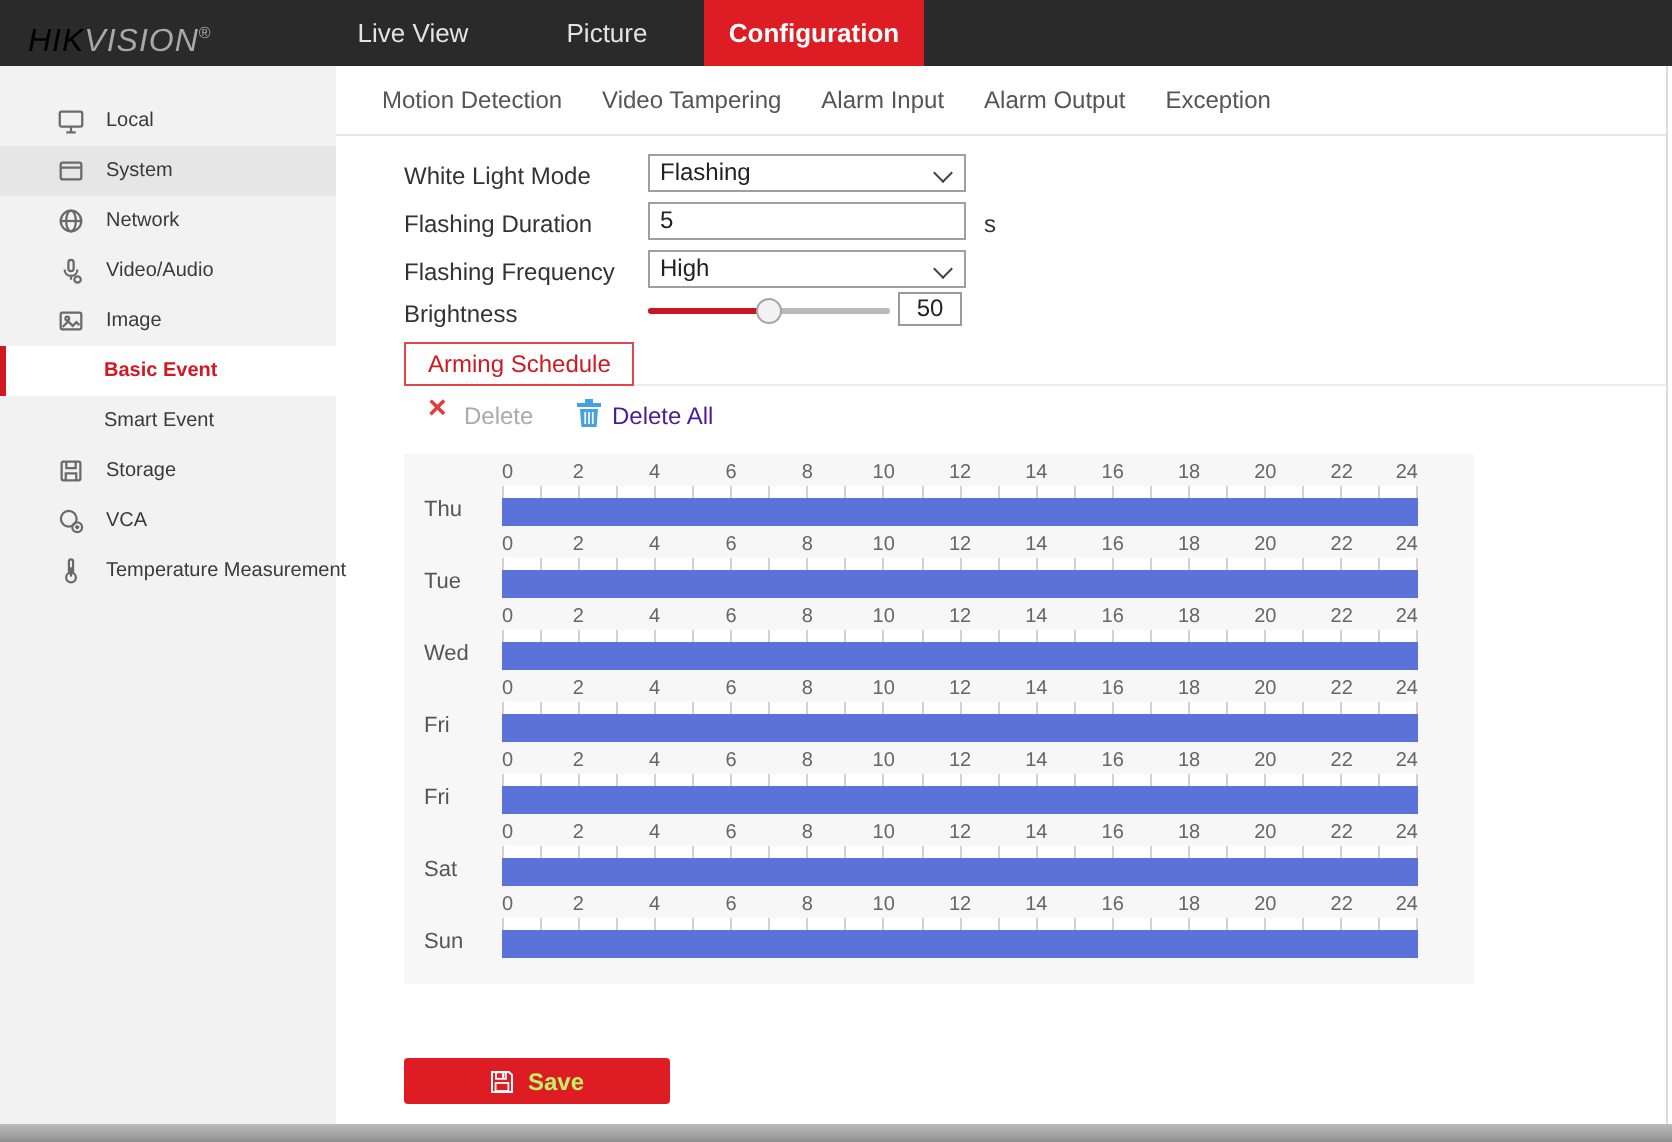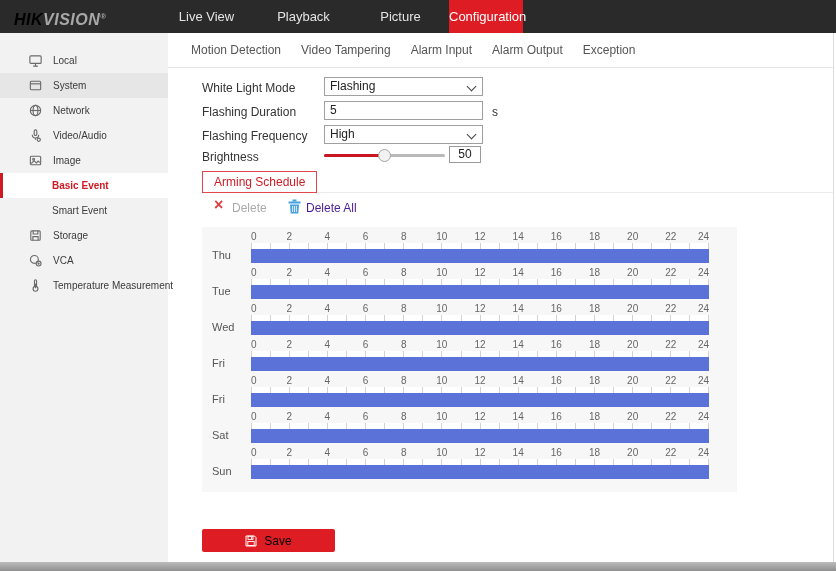--- a/index.html
+++ b/index.html
@@ -3,27 +3,27 @@
 <meta charset="utf-8">
 <style>
   * { box-sizing: border-box; margin: 0; padding: 0; }
   html,body { width: 836px; height: 571px; overflow: hidden; }
   body { font-family: "Liberation Sans", sans-serif; background: #ffffff; }
   .app { position: relative; width: 836px; height: 571px; background: #fff; }
 
   
   .topnav { position: absolute; left: 0; top: 0; width: 836px; height: 33px; background: #2a2a2a; }
   .logo { position: absolute; left: 14px; top: 0; height: 33px; line-height: 33px;
-          font-style: italic; font-weight: bold; font-size: 16px; letter-spacing: .5px; }
+          font-style: italic; font-weight: normal; font-size: 16px; letter-spacing: .5px; }
   .logo-gray { color: #a8a8a8; }
   .logo-reg { color: #a8a8a8; font-size: 8px; font-style: normal; vertical-align: super; }
   .topnav-items { position: absolute; left: 158px; top: 0; height: 33px; display: flex; }
   .nav-item { width: 97px; height: 33px; line-height: 33px; text-align: center;
               color: #e3e3e3; font-size: 13px; cursor: pointer; }
-  .nav-item.active { width: 74px; background: var(--accent-red); color: #fff; font-weight: normal; }
+  .nav-item.active { width: 110px; background: var(--accent-red); color: #fff; font-weight: bold; }
 
   
   .sidebar { position: absolute; left: 0; top: 33px; width: 168px; height: 529px; background: #f2f2f2; padding-top: 15px; }
   .side-row { position: relative; height: 25px; display: flex; align-items: center; font-size: 10px; color: #3a3a3a; cursor: pointer; }
   .side-row .s-icon { margin-left: 28px; width: 15px; height: 15px; display: inline-flex; }
   .side-row .s-label { margin-left: 10px; white-space: nowrap; }
   .side-row.hovered { background: #e6e6e6; }
   .side-row.child .s-label { margin-left: 52px; }
   .side-row.selected { background: #ffffff; border-left: 3px solid #cf1a23; }
   .side-row.selected .s-label { margin-left: 49px; color: #cf1a23; font-weight: bold; }
@@ -77,38 +77,37 @@
   .hours span { position: absolute; top: 1px; font-size: 10px; color: #666; transform: translateX(-50%); }
   .hours span.first { transform: translateX(0); }
   .hours span.last { transform: translateX(-100%); }
   .ruler { display: flex; height: 6px; background: #fff; border-left: 1px solid #d2d2d2; }
   .ruler i { flex: 1; border-right: 1px solid #d2d2d2; }
   .bar-track { position: relative; height: 14px; background: #fdfdfd; cursor: pointer; }
   .sched-bar { position: absolute; top: 0; height: 14px; background: var(--bar-blue); }
 
   
   .save-btn { position: absolute; left: 202px; top: 529px; width: 133px; height: 23px;
-              background: var(--accent-red); border: none; border-radius: 2px; color: #000000;
-              font-size: 12px; display: flex; align-items: center; justify-content: center; gap: 7px; cursor: pointer; }
+              background: var(--accent-red); border: none; border-radius: 2px; color: #bef264;
+              font-size: 12px; display: flex; align-items: center; justify-content: center; gap: 7px; cursor: pointer; font-weight: bold; }
 
   .bottombar { position: absolute; left: 0; top: 562px; width: 836px; height: 9px;
                background: linear-gradient(#bcbcbc, #8f8f8f); }
 </style>
 </head>
 <body>
 
 <div class="app">
 
   <header class="topnav">
     <div class="logo">
       <span>HIK</span><span class="logo-gray">VISION</span><span class="logo-reg">®</span>
     </div>
     <nav class="topnav-items" id="topnav-items">
         <div class="nav-item">Live View</div>
-        <div class="nav-item">Playback</div>
         <div class="nav-item">Picture</div>
         <div class="nav-item active">Configuration</div>
       </nav>
   </header>
 
   <aside class="sidebar" id="sidebar">
       <div class="side-row">
         <span class="s-icon">
           <svg width="15" height="15" viewBox="0 0 16 16" fill="none" stroke="#6a6a6a" stroke-width="1.2">
             <rect x="2" y="3" width="12" height="8" rx="1"></rect>

